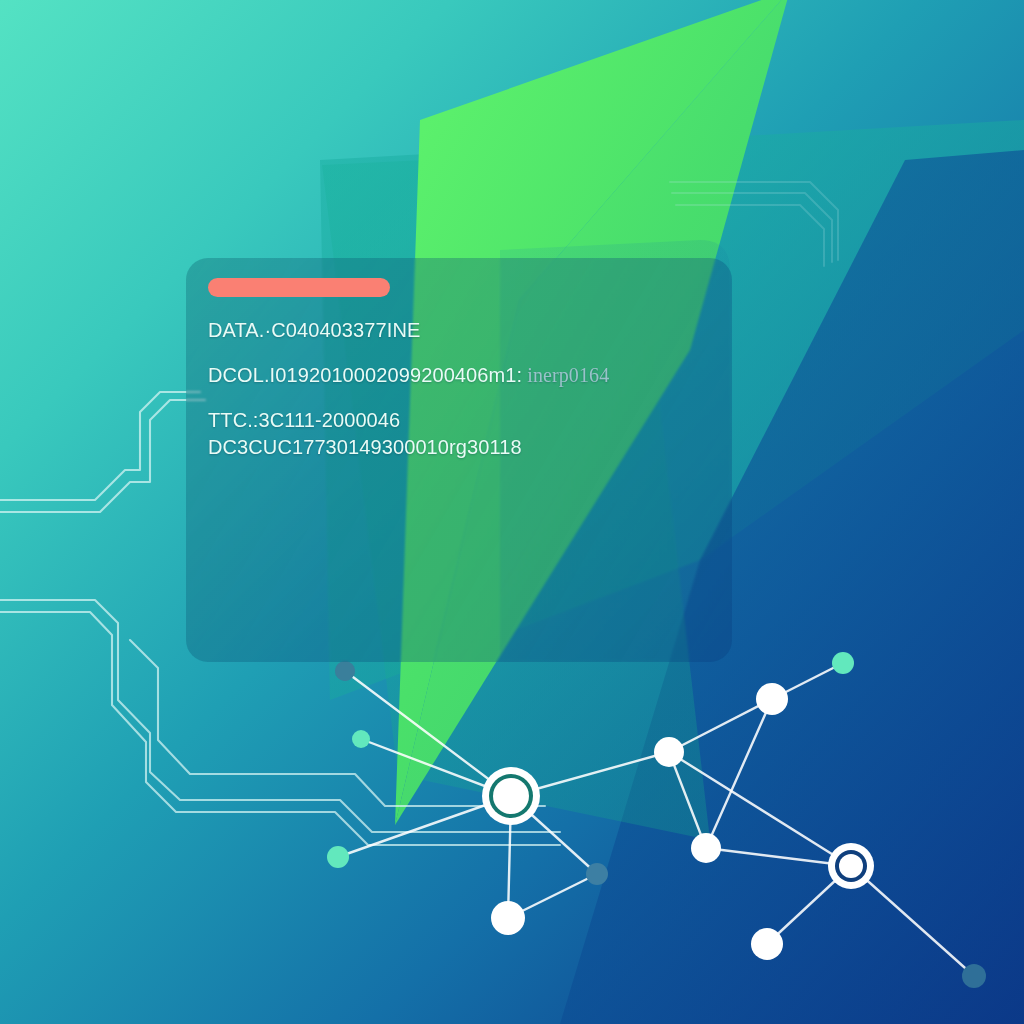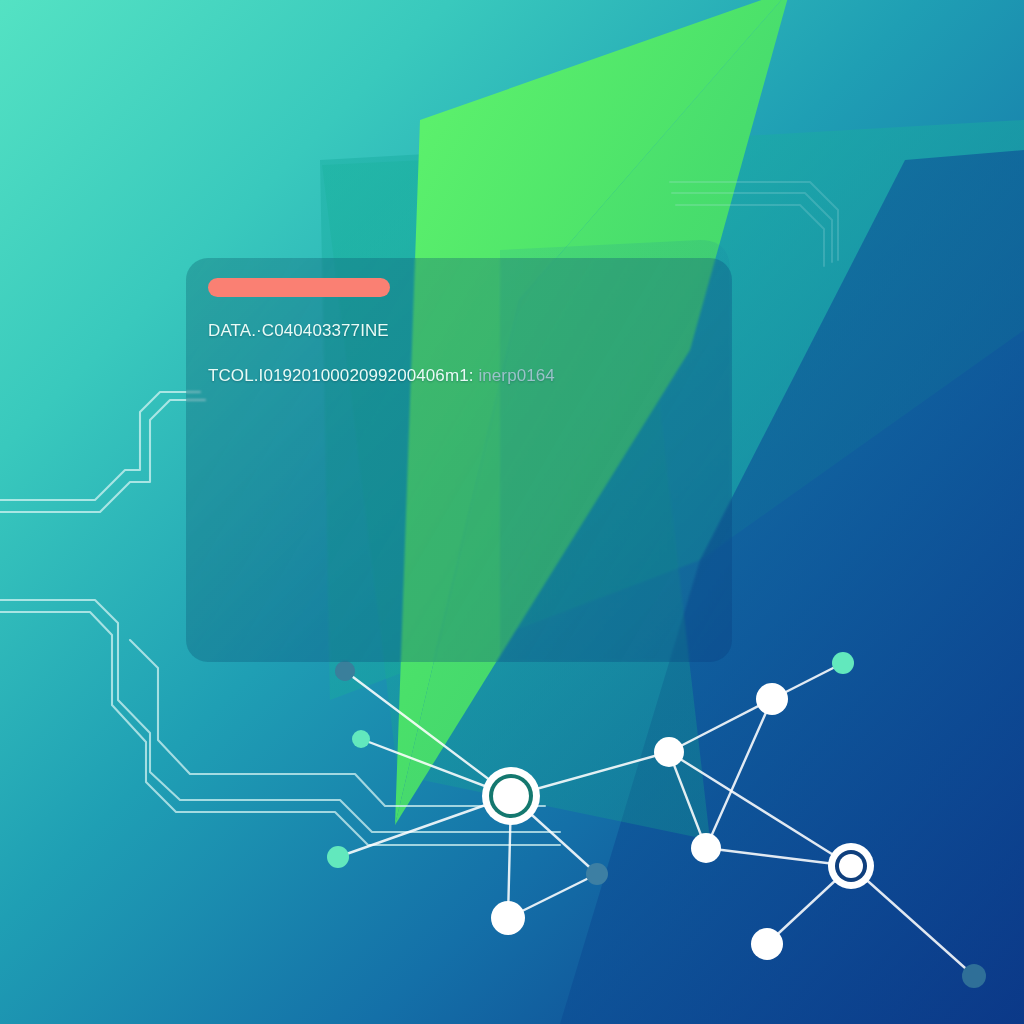--- a/index.html
+++ b/index.html
@@ -27,30 +27,31 @@
     right:10px; bottom:10px;
   }
   .badge-pill {
     width:182px; height:19px;
     border-radius:10px;
     background:#fa8073;
     margin-bottom:20px;
   }
   .line-group { margin-bottom:18px; }
   .txt-line {
-    font-size:17px;
+    font-size:20px;
     line-height:27px;
     letter-spacing:0.1px;
     white-space:nowrap;
     color:#e9fbf6;
     text-shadow:0 1px 2px rgba(0,40,60,0.30);
   }
   .txt-line .dim {
     color:#a9c6d6;
     opacity:0.88;
+    font-family:Liberation Serif, serif;
   }
 
   
   #netsvg { position:absolute; inset:0; width:1024px; height:1024px; }
 </style>
 </head>
 <body>
 
 <div id="stage">
 
@@ -193,22 +194,30 @@
       <div class="badge-pill"></div>
 
       <div class="line-group">
         <div class="txt-line">
           <span>DATA.·C040403377INE</span>
         </div>
       </div>
 
       <div class="line-group">
         <div class="txt-line">
-          <span>TCOL.I0192010002099200406m1:</span><span class="dim"> inerp0164</span>
+          <span>DCOL.I0192010002099200406m1:</span><span class="dim"> inerp0164</span>
         </div>
       </div>
 
 
+      <div class="line-group">
+        <div class="txt-line">
+          <span>TTC.:3C111-2000046</span>
+        </div>
+        <div class="txt-line">
+          <span>DC3CUC17730149300010rg30118</span>
+        </div>
+      </div>
 
     </div>
   </div>
 
 </div>
 
 </body></html>

